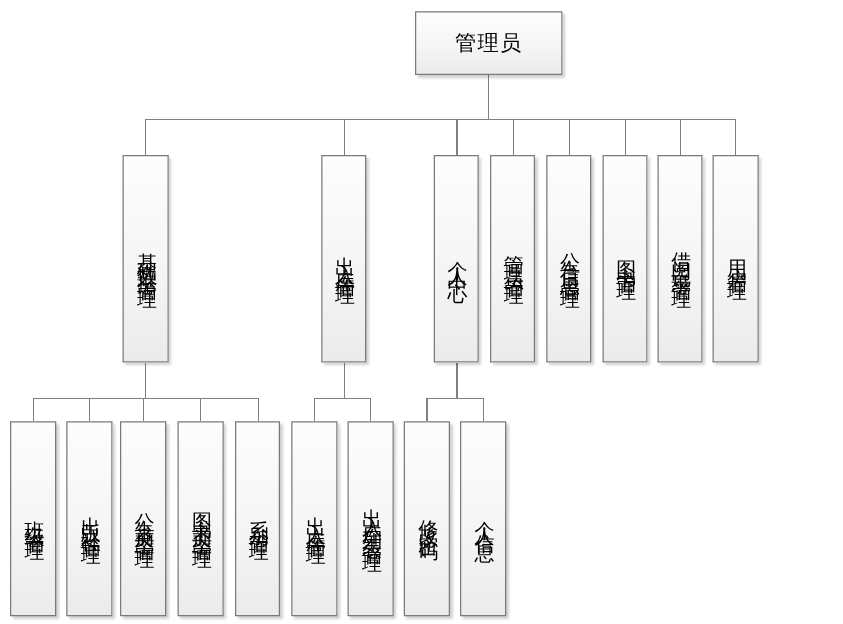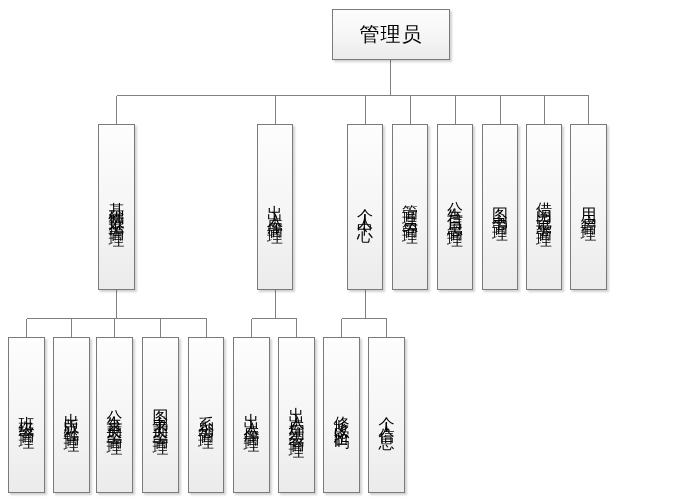--- a/index.html
+++ b/index.html
@@ -33,21 +33,21 @@
     box-sizing: border-box;
     border: 1px solid #7a7a7a;
     background: linear-gradient(180deg, #fdfdfd 0%, #f5f5f5 55%, #ebebeb 100%);
     box-shadow: 2px 2px 2px rgba(0,0,0,0.18);
     display: flex;
     align-items: center;
     justify-content: center;
     color: #000000;
   }
   .node .label-h {
-    font-size: 20px;
+    font-size: 17px;
     letter-spacing: 1px;
     white-space: nowrap;
   }
   .node .label-v {
     writing-mode: vertical-rl;
     text-orientation: upright;
     font-size: 16px;
     line-height: 1;
     letter-spacing: 6px;
   }

